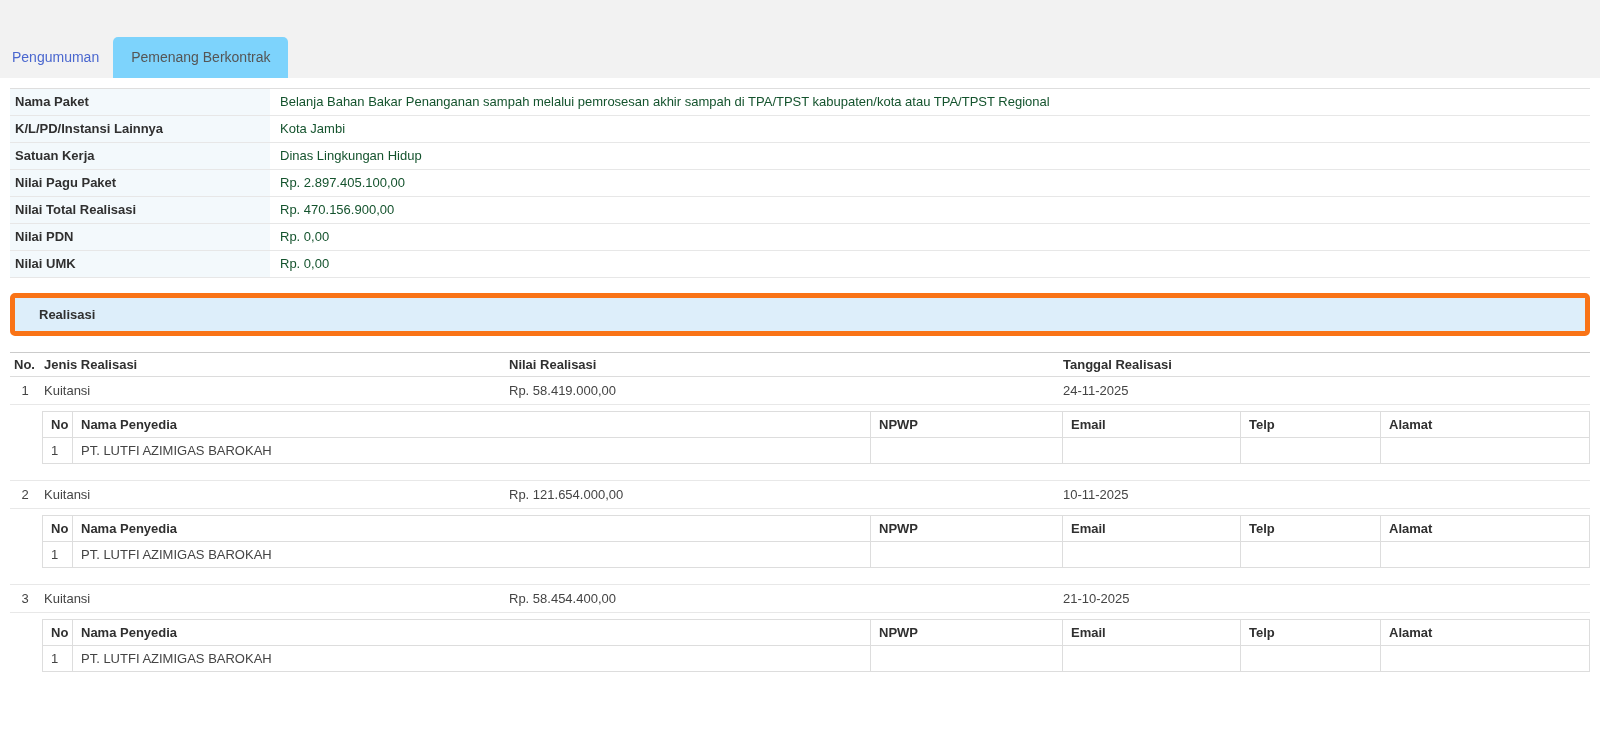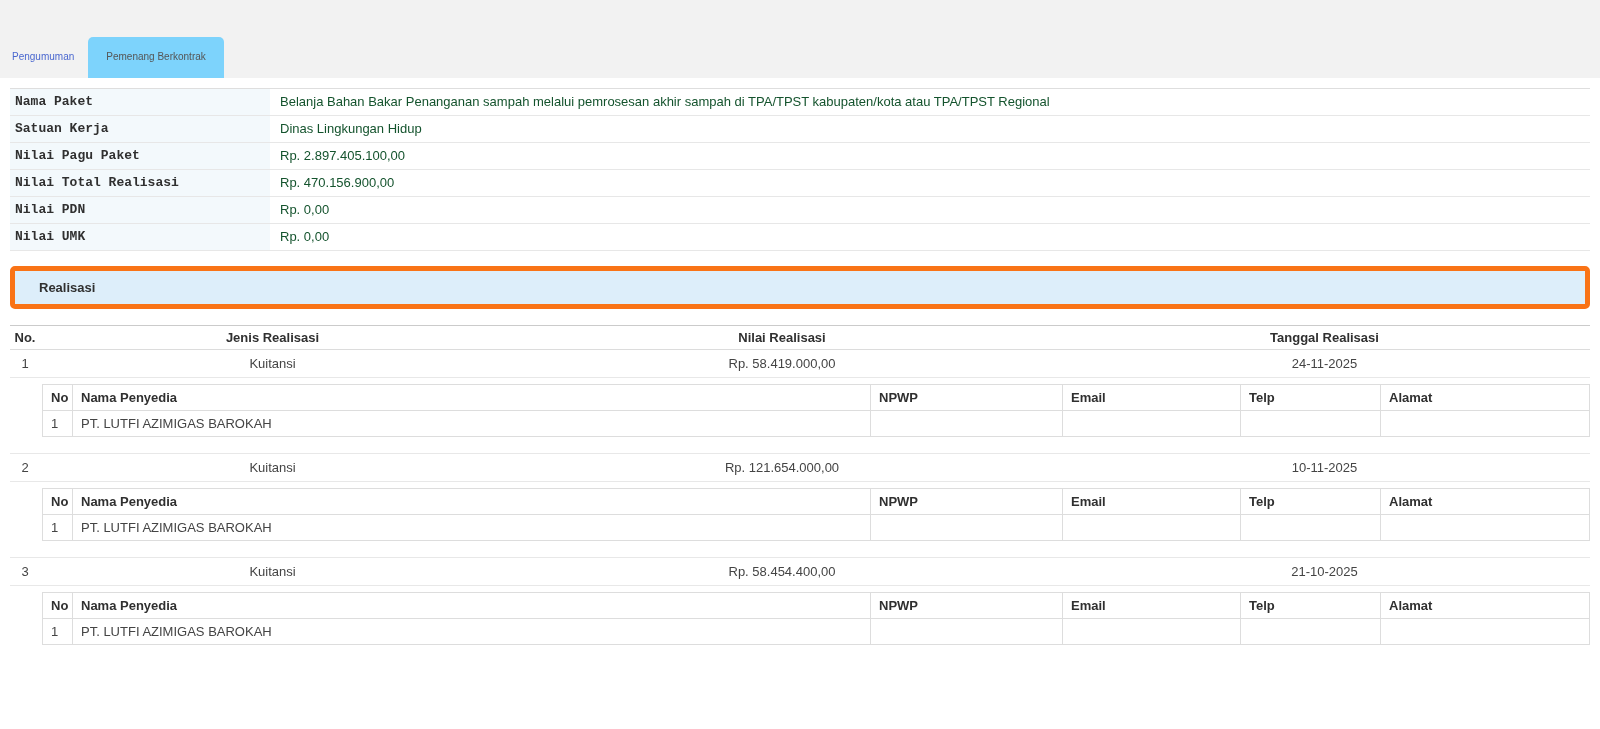--- a/index.html
+++ b/index.html
@@ -16,21 +16,21 @@
   
   .top-band {
     background: #f2f2f2;
     height: 78px;
     display: flex;
     align-items: flex-end;
     padding-left: 10px;
   }
   .tabs { display: flex; align-items: flex-end; }
   .tab {
-    font-size: 10px;
+    font-size: 14px;
     line-height: 16px;
     white-space: nowrap;
     cursor: pointer;
     text-align: center;
   }
   .tab.inactive {
     color: #4a67cf;
     padding: 12px 14px 13px 2px;
   }
   .tab.active {
@@ -52,40 +52,39 @@
     vertical-align: middle;
     white-space: nowrap; overflow: hidden;
   }
   .detail-table tr:first-child td { border-top: 1px solid #dedede; }
   .detail-table td.lbl {
     width: 260px;
     background: #f3f9fc;
     font-weight: 700;
     color: #303030;
     padding-left: 5px;
-    font-family: Liberation Mono, monospace;
   }
   .detail-table td.val { color: #14532d; padding-left: 10px; }
 
   
   .panel {
     margin-top: 15px;
     background: #ddeefa;
     border: 5px solid #f97316;
     border-radius: 5px;
     padding: 9px 24px;
     font-weight: 700;
     line-height: 15px;
     color: #303030;
   }
 
   
   .outer-table { width: 100%; table-layout: fixed; }
   .outer-table th, .outer-table td {
-    text-align: center;
+    text-align: left;
     padding: 4px;
     line-height: 15px;
     white-space: nowrap; overflow: hidden;
   }
   .outer-header { margin-top: 16px; }
   .outer-header th {
     font-weight: 700;
     color: #303030;
     border-top: 1px solid #cbcbcb;
     border-bottom: 1px solid #dcdcdc;
@@ -122,20 +121,24 @@
 
 <div class="content">
 
   <table class="detail-table">
     <tbody>
       <tr>
         <td class="lbl">Nama Paket</td>
         <td class="val">Belanja Bahan Bakar Penanganan sampah melalui pemrosesan akhir sampah di TPA/TPST kabupaten/kota atau TPA/TPST Regional</td>
       </tr>
       <tr>
+        <td class="lbl">K/L/PD/Instansi Lainnya</td>
+        <td class="val">Kota Jambi</td>
+      </tr>
+      <tr>
         <td class="lbl">Satuan Kerja</td>
         <td class="val">Dinas Lingkungan Hidup</td>
       </tr>
       <tr>
         <td class="lbl">Nilai Pagu Paket</td>
         <td class="val">Rp. 2.897.405.100,00</td>
       </tr>
       <tr>
         <td class="lbl">Nilai Total Realisasi</td>
         <td class="val">Rp. 470.156.900,00</td>

